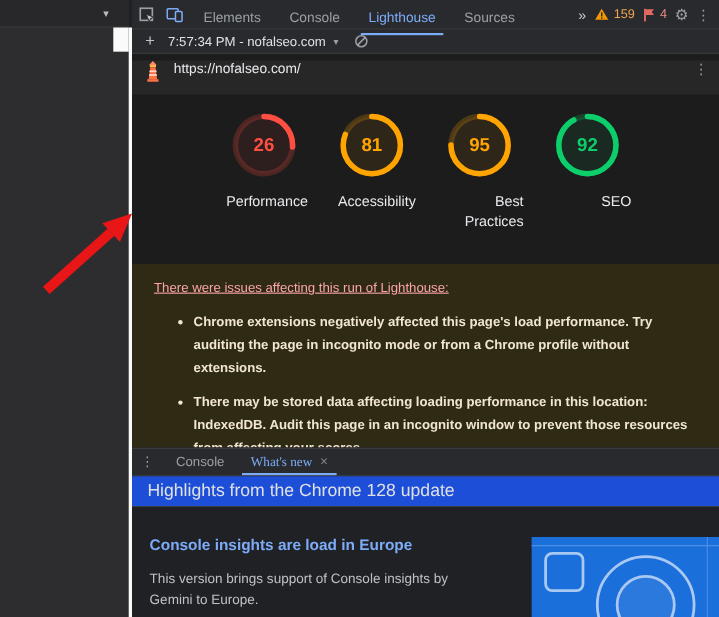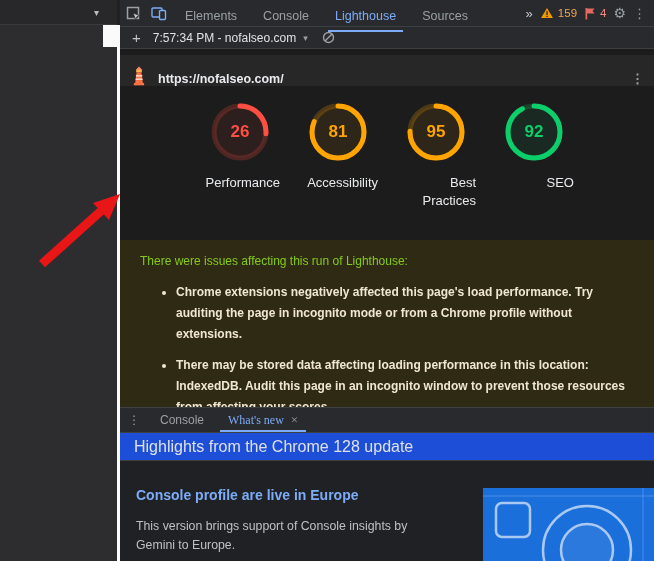--- a/index.html
+++ b/index.html
@@ -35,35 +35,35 @@
   .dots-glyph { color:#9aa0a6; font-size:13px; }
 
   .lh-toolbar { height:22px; background:#292a2d; border-bottom:1px solid #3c4043;
     display:flex; align-items:center; font-size:12px; color:#dfe1e5; padding-left:12px; }
   .plus-glyph { color:#c0c3c7; font-size:15px; margin-right:12px; }
   .run-caret { color:#9aa0a6; font-size:9px; margin-left:7px; }
   .block-icon { margin-left:14px; display:flex; align-items:center; }
 
   
   .report { position:absolute; left:0; top:49px; width:534px; height:358px; background:#1c1c1c; overflow:hidden; }
-  .url-bar { margin-top:6px; height:31px; background:#272727; display:flex; align-items:flex-end;
-    padding:0 10px; font-size:12.5px; color:#e8eaed;font-weight:bold; }
+  .url-bar { margin-top:6px; height:31px; background:#272727; display:flex; align-items:flex-start;
+    padding:0 10px; font-size:12.5px; color:#e8eaed; }
   .url-text { margin-left:10px; }
   .url-menu { margin-left:auto; color:#9aa0a6; font-size:13px; }
 
   .gauges { display:flex; justify-content:center; gap:10px; margin-top:16px; }
   .gauge-item { width:88px; text-align:right; }
   .gauge { position:relative; width:60px; height:60px; margin:0 auto; }
   .gauge-value { position:absolute; inset:0; display:flex; align-items:center; justify-content:center;
     font-size:17px; font-weight:700; }
   .gauge-label { margin:12px auto 0; width:80px; font-size:13px; line-height:18px; color:#e8eaed; }
 
   .warnings { position:absolute; left:0; top:191px; width:534px; height:167px; background:#2f2a14;
     padding:14px 16px 0 20px; font-size:12px; overflow:hidden; }
-  .warnings-heading { color:#84cc16; }
+  .warnings-heading { color:#fca5a5;text-decoration:underline; }
   .warnings ul { margin:14px 0 0 0; padding-left:36px; }
   .warnings li { margin-bottom:10px; max-width:462px; color:#f0e6d2; font-weight:700; line-height:21px; }
   .warnings li::marker { color:#f0e6d2; }
 
   
   .drawer { position:absolute; left:0; top:407px; width:534px; height:154px; background:#202124; }
   .drawer-toolbar { height:26px; background:#292a2d; border-top:1px solid #3c4043;
     border-bottom:1px solid #3c4043; display:flex; align-items:stretch; }
   .drawer-menu { width:28px; display:flex; align-items:center; justify-content:center; color:#9aa0a6; font-size:12px; }
   .drawer-tab { padding:0 12px; display:flex; align-items:center; gap:7px; font-size:12px; color:#9aa0a6; position:relative; white-space:nowrap; }
@@ -218,21 +218,21 @@
       <div class="drawer-toolbar">
         <div class="drawer-menu">⋮</div>
         <div class="drawer-tab">Console</div>
         <div class="drawer-tab active">
           <span>What's new</span>
           <span class="close-x">×</span>
         </div>
       </div>
       <div class="highlights">Highlights from the Chrome 128 update</div>
       <div class="wn-content">
-        <div class="wn-title">Console profile are live in Europe</div>
+        <div class="wn-title">Console insights are load in Europe</div>
         <div class="wn-body">This version brings support of Console insights by Gemini to Europe.</div>
         <div class="wn-image">
           <svg width="171" height="100">
             <rect width="171" height="100" fill="#1b6fdb"></rect>
             <circle cx="104" cy="62" r="44" fill="none" stroke="#a9c8f2" stroke-width="2.5"></circle>
             <circle cx="104" cy="62" r="26" fill="rgba(255,255,255,0.07)" stroke="#a9c8f2" stroke-width="2.5"></circle>
             <rect x="13" y="15" width="34" height="34" rx="6" fill="none" stroke="#a9c8f2" stroke-width="2.5"></rect>
             <line x1="0" y1="8" x2="171" y2="8" stroke="#4b8fe4" stroke-width="1"></line>
             <line x1="160" y1="0" x2="160" y2="100" stroke="#4b8fe4" stroke-width="1"></line>
           </svg>

